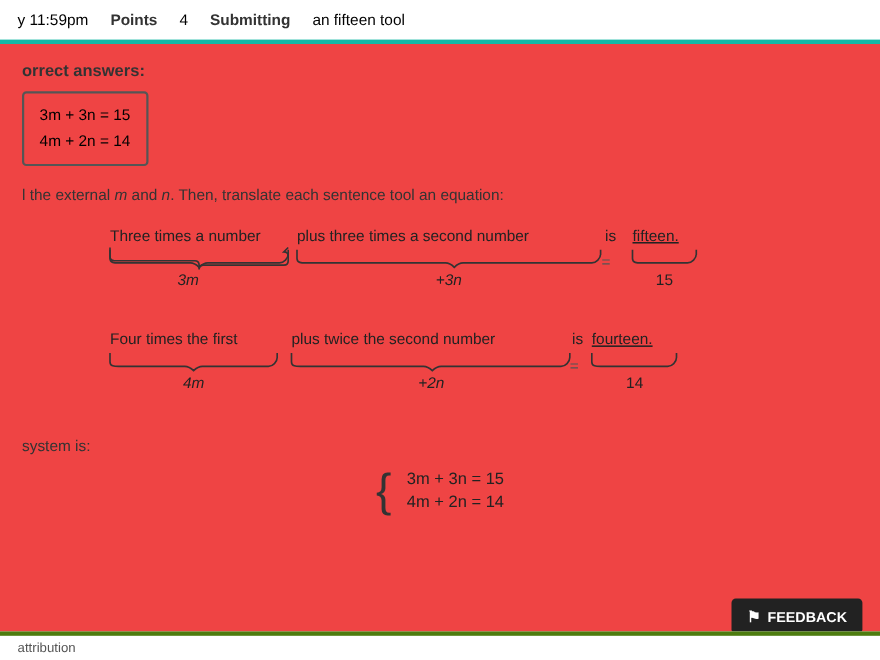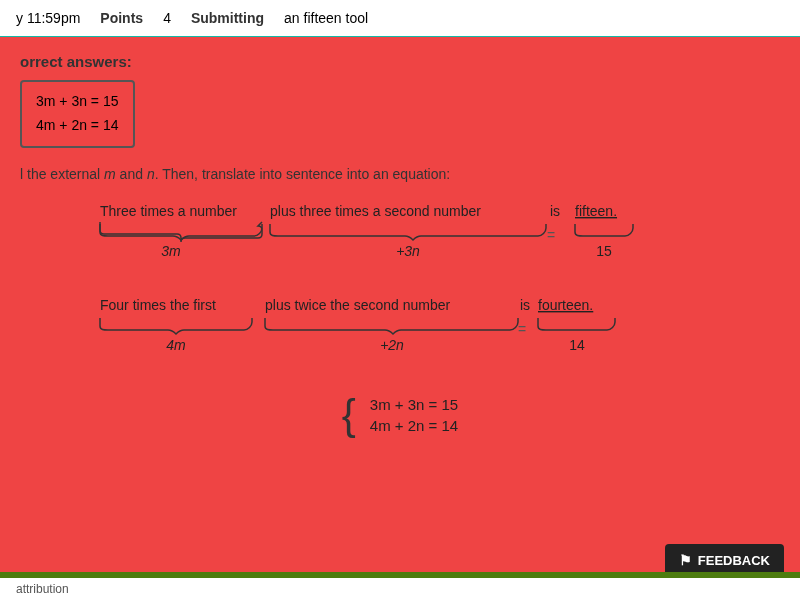--- a/index.html
+++ b/index.html
@@ -8,21 +8,21 @@
       font-family: Arial, sans-serif;
       background: #f5f5f5;
       width: 800px;
       height: 600px;
       overflow: hidden;
       position: relative;
     }
 
     .top-bar {
       background: #fff;
-      border-bottom: 1px solid #14b8a6;
+      border-bottom: 4px solid #14b8a6;
       padding: 10px 16px;
       display: flex;
       align-items: center;
       gap: 20px;
       font-size: 14px;
     }
 
     .top-bar .points-label {
       font-weight: bold;
       color: #333;
@@ -120,21 +120,21 @@
 
     .attribution-bar {
       position: absolute;
       bottom: 0;
       left: 0;
       right: 0;
       padding: 4px 16px;
       font-size: 12px;
       color: #555;
       background: #fff;
-      border-top: 6px solid #4d7c0f;
+      border-top: 4px solid #4d7c0f;
     }
   </style>
 </head>
 <body>
 
 <div class="top-bar">
   <span>y 11:59pm</span>
   <span class="points-label">Points</span>
   <span>4</span>
   <span class="points-label">Submitting</span>
@@ -145,21 +145,21 @@
 
   <div>
     <div class="correct-answers-label">orrect answers:</div>
     <div class="answer-box">
       <div>3m + 3n = 15</div>
       <div>4m + 2n = 14</div>
     </div>
   </div>
 
   <div class="instruction-text" style="margin-bottom:18px;">
-    <span>l the external </span><em>m</em><span> and </span><em>n</em><span>. Then, translate into sentence into an equation:</span>
+    <span>l the external </span><em>m</em><span> and </span><em>n</em><span>. Then, translate each sentence tool an equation:</span>
   </div>
 
   <svg class="svg-diagram" width="640" height="90" viewBox="0 0 640 90">
 
     <text x="20" y="16" font-family="Arial" font-size="14" fill="#222">Three times a number</text>
     <text x="190" y="16" font-family="Arial" font-size="14" fill="#222">plus three times a second number</text>
     <text x="470" y="16" font-family="Arial" font-size="14" fill="#222">is</text>
     <text x="495" y="16" font-family="Arial" font-size="14" fill="#222" text-decoration="underline">fifteen.</text>
 
     <path d="M20,22 L20,30 Q20,34 24,34 L97,34 Q101,34 101,38 L101,42 Q101,38 105,38 L178,38 Q182,38 182,34 L182,30 Q182,26 178,26 L182,22" fill="none" stroke="#333" stroke-width="1.5"></path>
@@ -189,20 +189,21 @@
     <path d="M185,24 L185,32 C185,36 189,36 193,36 L305,36 C309,36 313,40 313,40 C313,40 317,36 321,36 L430,36 C434,36 438,32 438,28 L438,24" fill="none" stroke="#333" stroke-width="1.5"></path>
     <text x="312" y="56" font-family="Arial" font-size="14" font-style="italic" fill="#222" text-anchor="middle">+2n</text>
 
     <text x="442" y="40" font-family="Arial" font-size="14" fill="#555" text-anchor="middle">=</text>
 
     <path d="M458,24 L458,32 C458,36 462,36 466,36 L527,36 C531,36 535,32 535,28 L535,24" fill="none" stroke="#333" stroke-width="1.5"></path>
     <text x="497" y="56" font-family="Arial" font-size="14" fill="#222" text-anchor="middle">14</text>
   </svg>
 
   <div style="margin-top:10px;">
+    <div class="system-label">system is:</div>
     <div class="system-equations">
       <div class="system-brace">
         <div style="font-size:42px; line-height:1; color:#333; margin-right:6px;">{</div>
         <div class="eq-lines">
           <div>3m + 3n = 15</div>
           <div>4m + 2n = 14</div>
         </div>
       </div>
     </div>
   </div>

